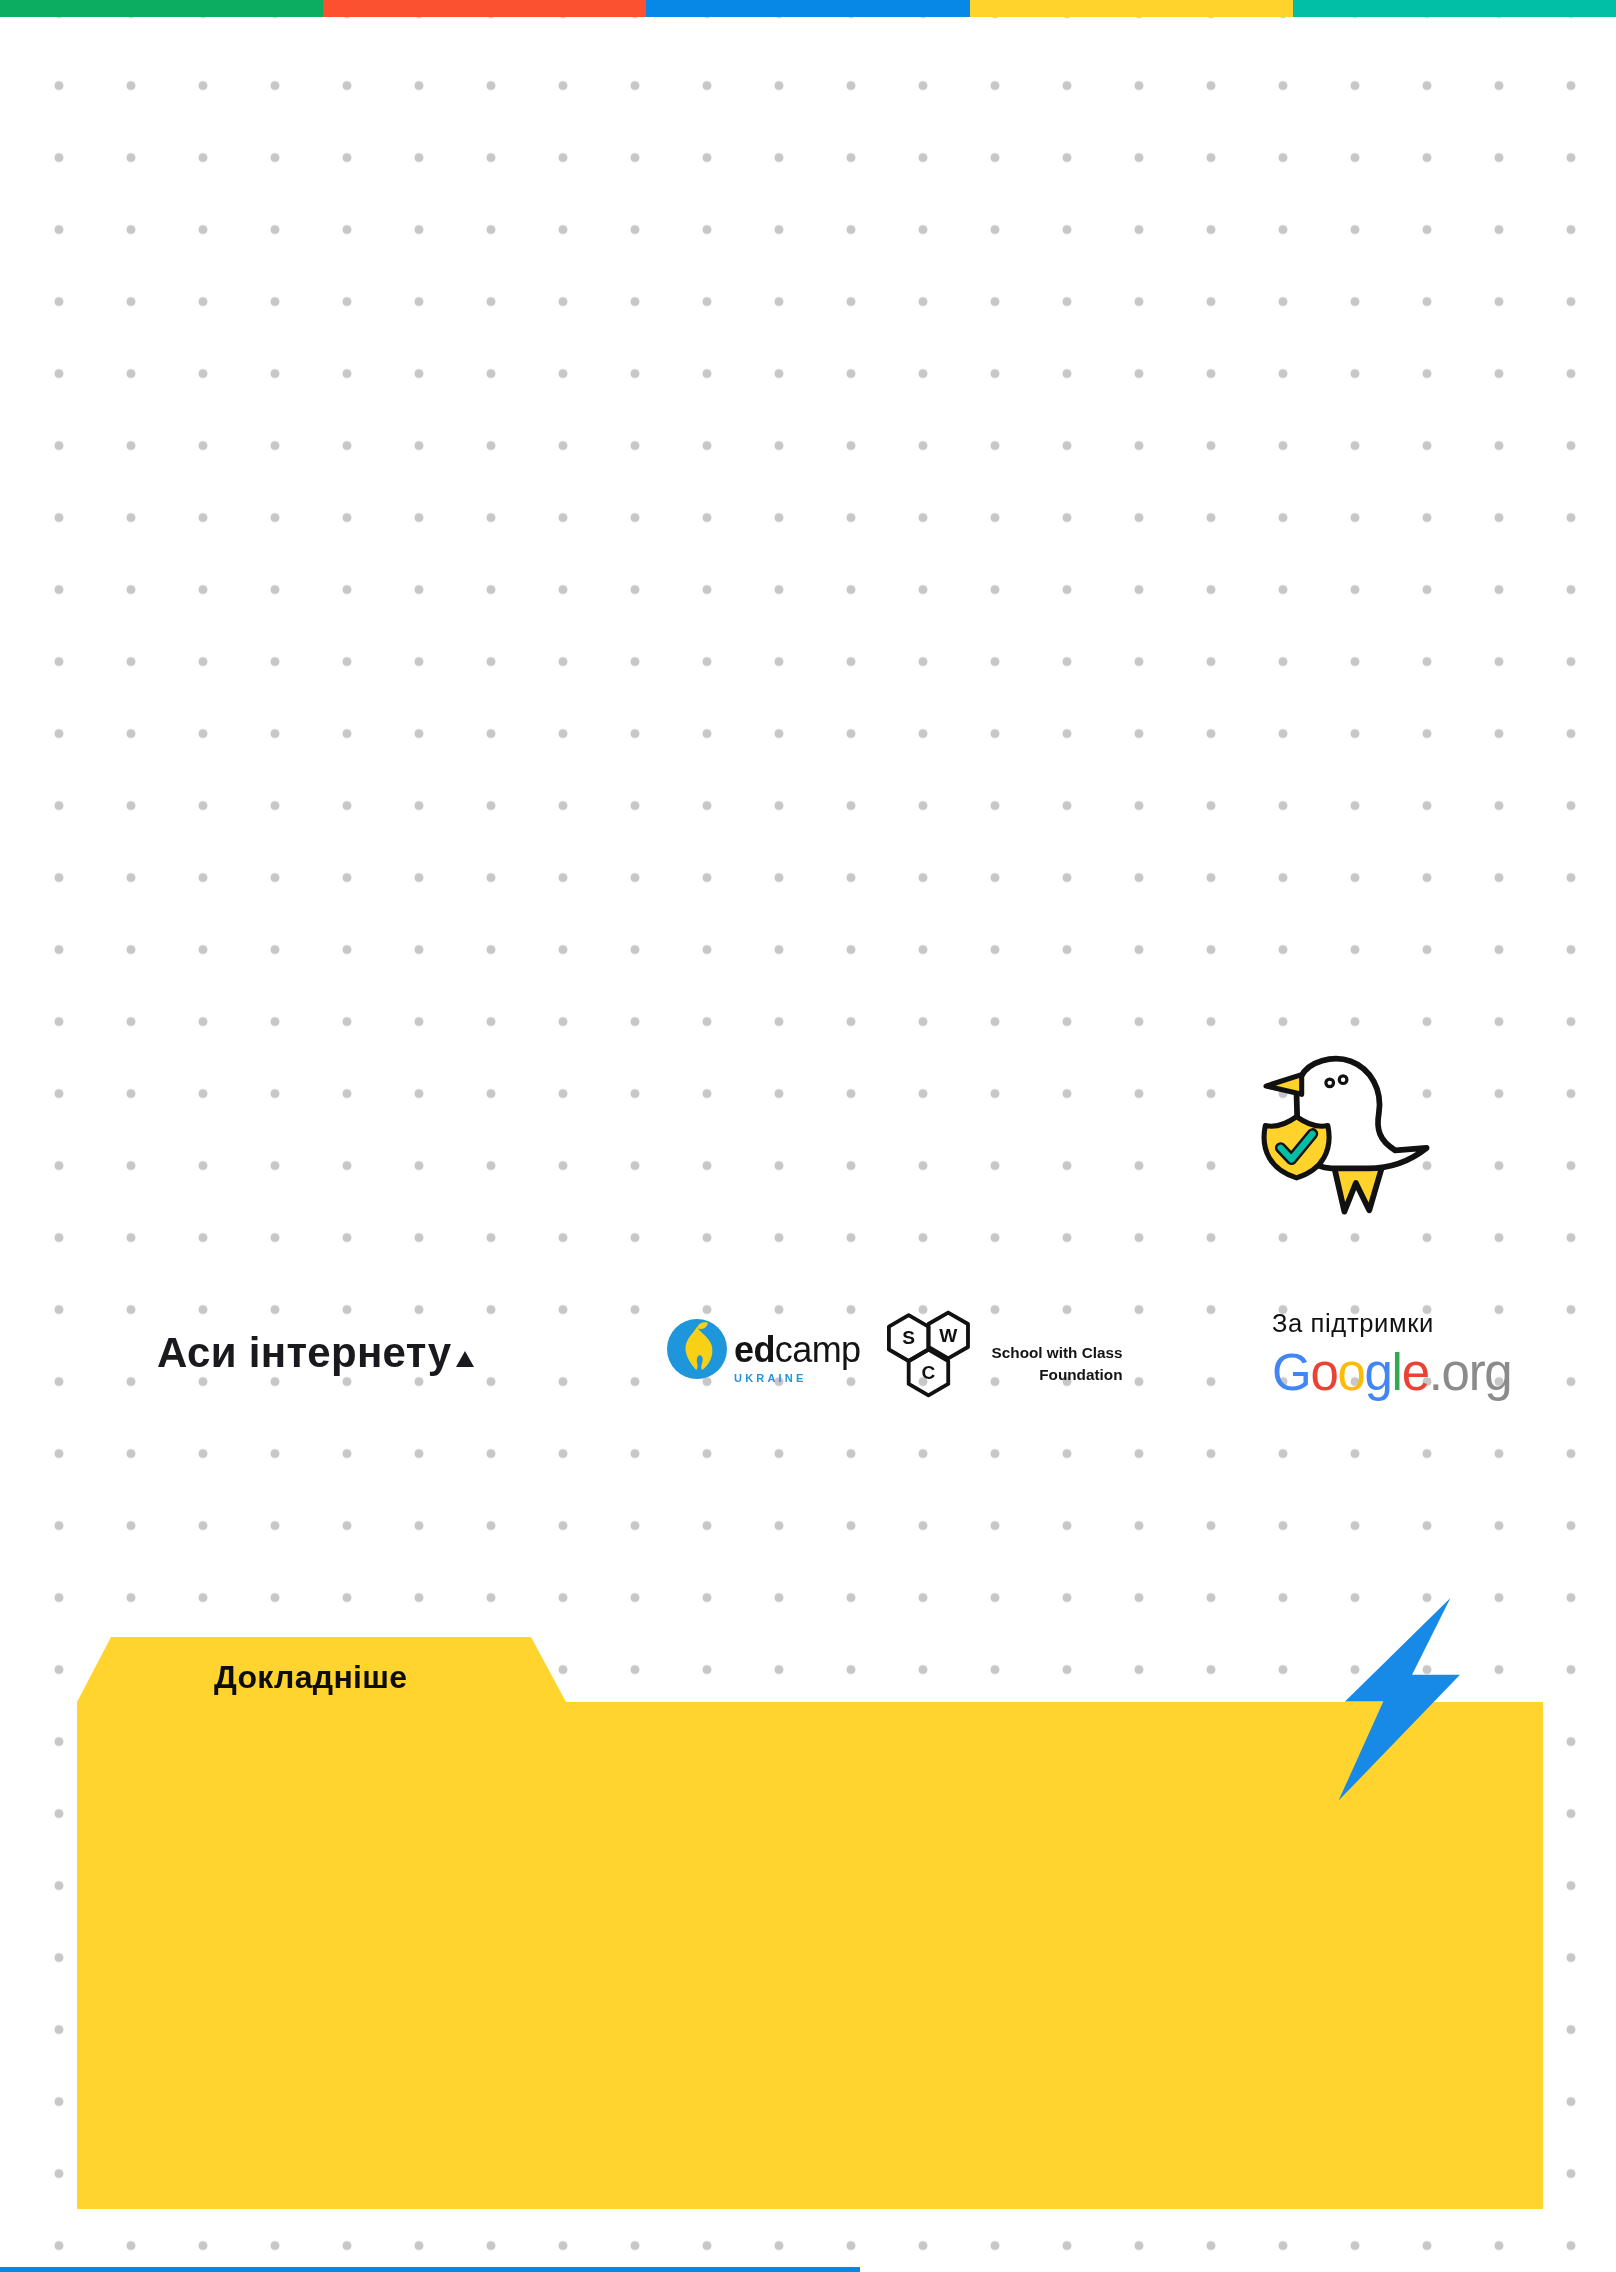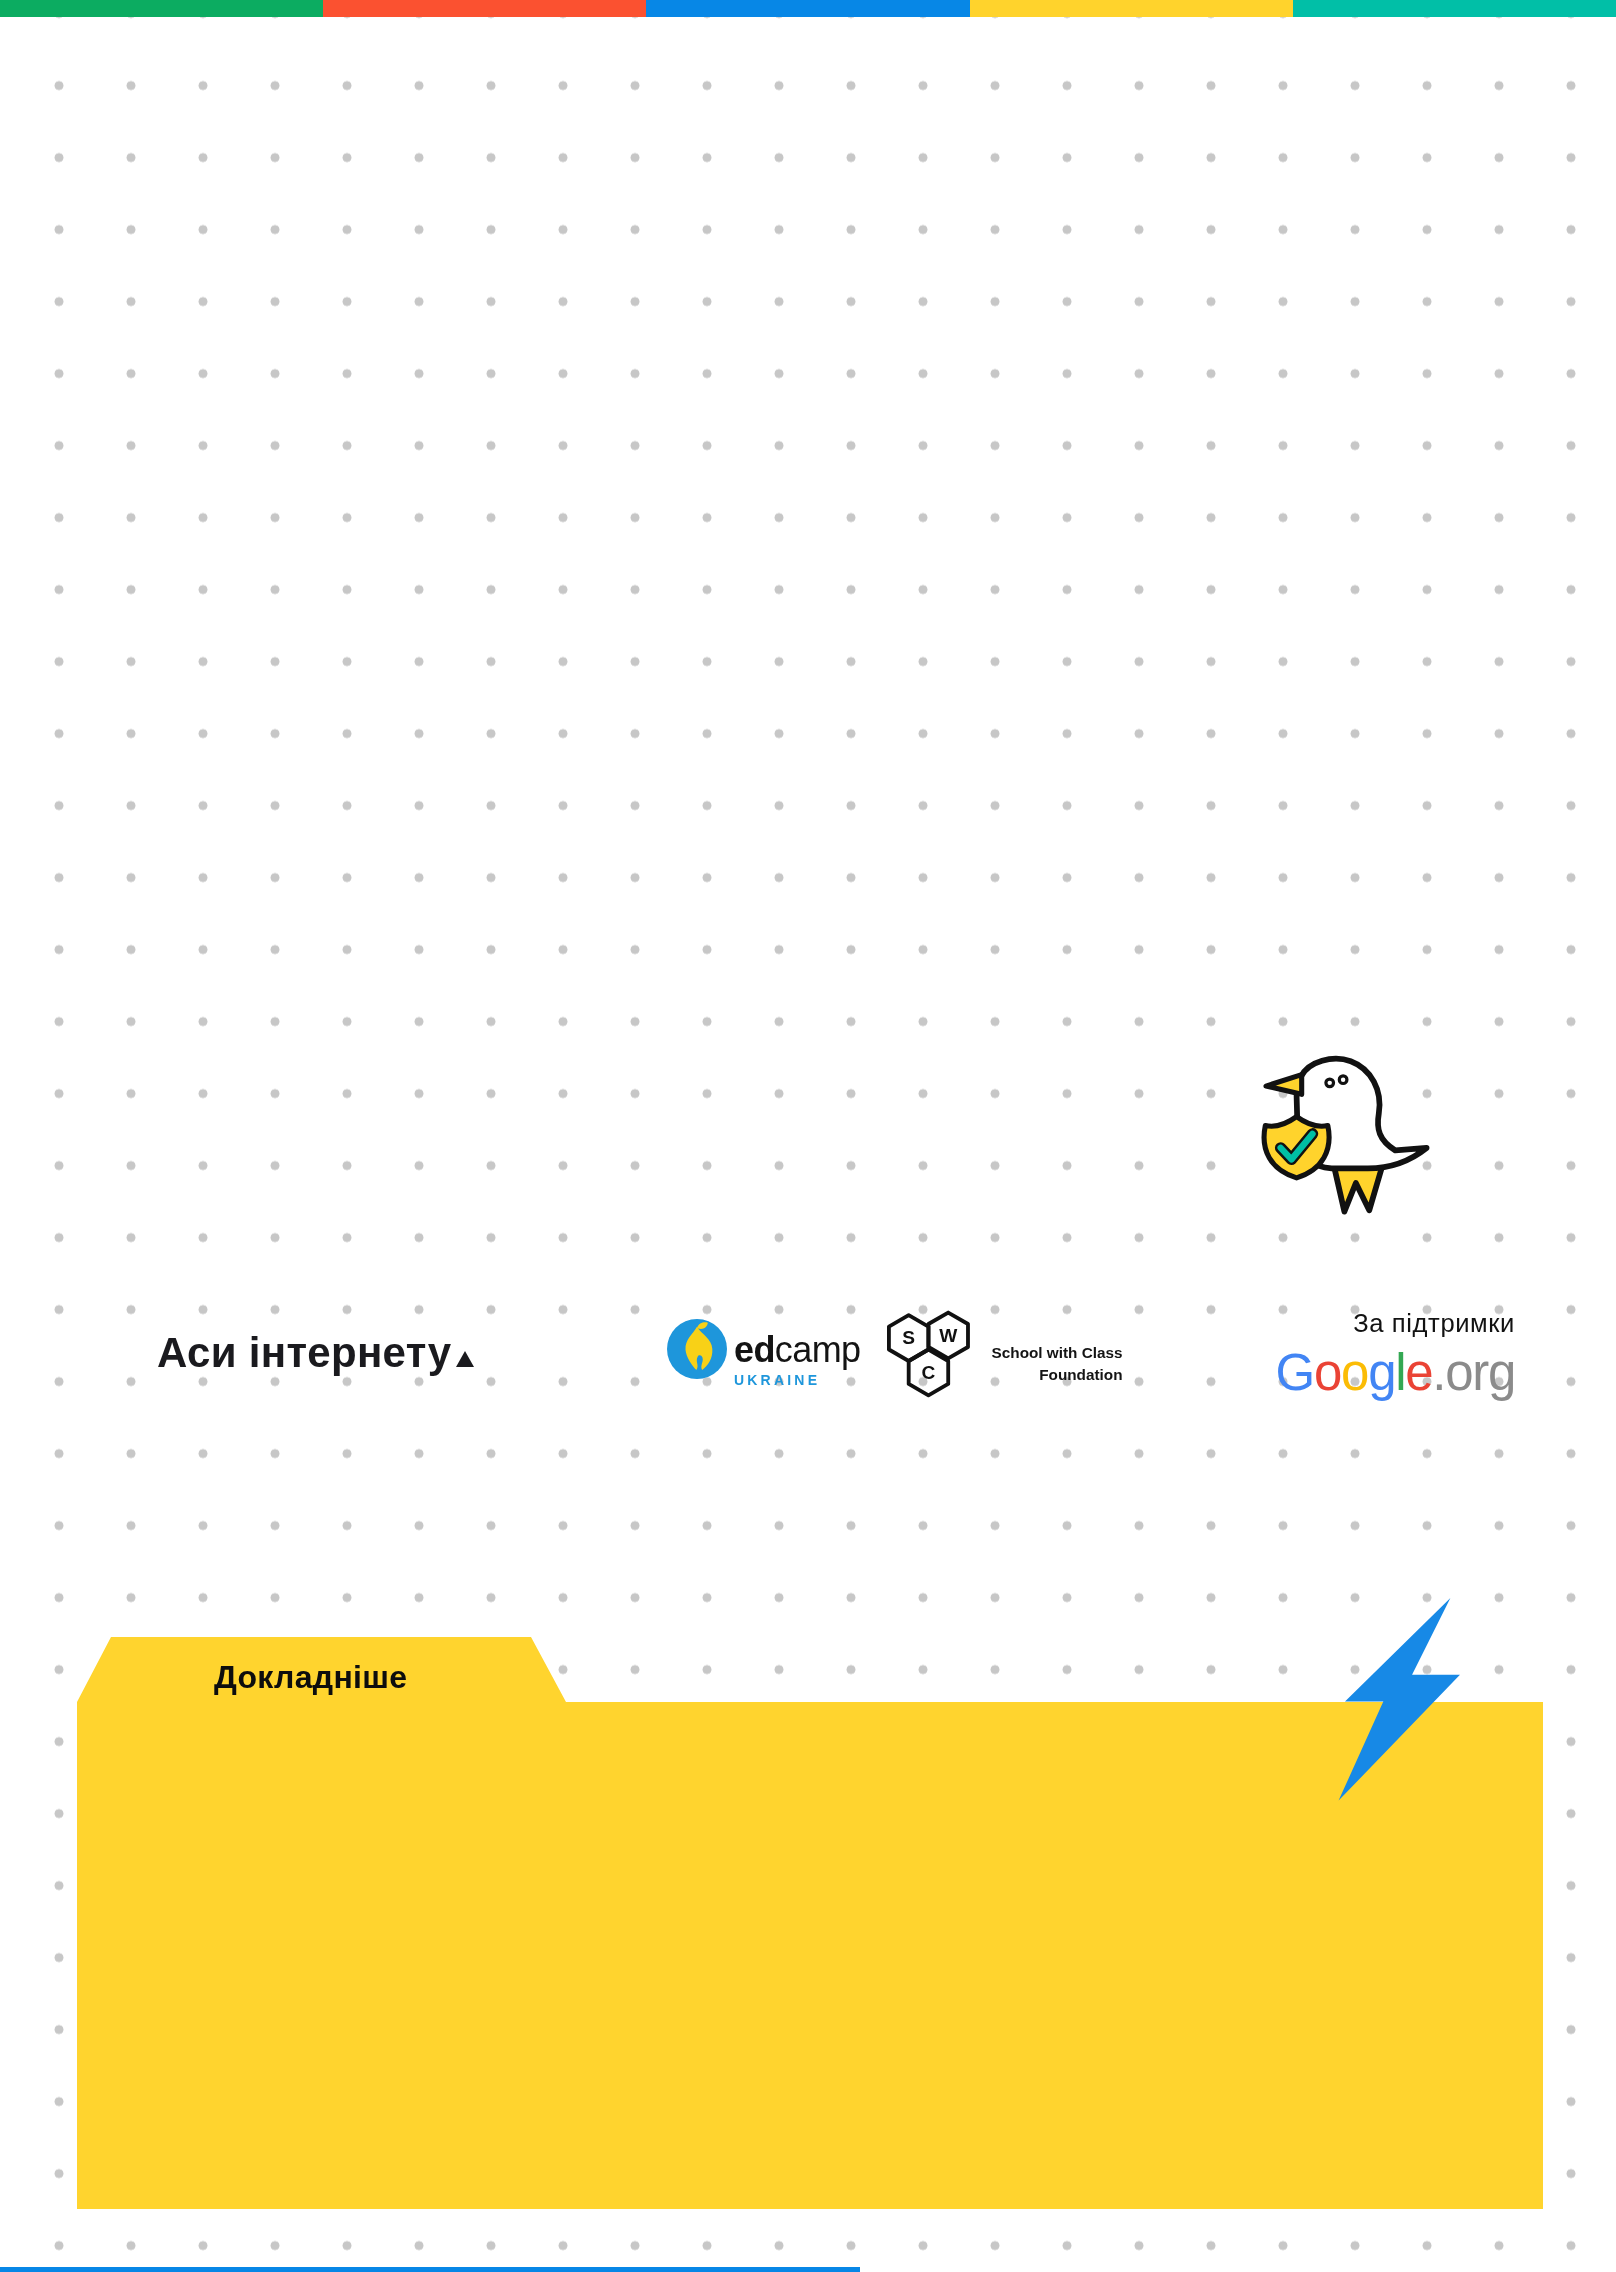--- a/index.html
+++ b/index.html
@@ -23,25 +23,25 @@
   .mascot{position:absolute;left:1237px;top:1051px;width:195px;height:167px;}
   
   .asy{position:absolute;left:121px;top:1329px;color:#1a1a1e;font-size:42px;font-weight:700;letter-spacing:0.3px;white-space:nowrap;margin-left:36px;}
   .asy .tri{display:inline-block;width:0;height:0;border-left:9px solid transparent;border-right:9px solid transparent;border-bottom:16px solid #1a1a1e;margin-left:5.1px;}
   .edcamp{position:absolute;left:667px;top:1319px;display:flex;align-items:flex-start;}
   .edcamp-circle{width:60px;height:60px;flex:0 0 auto;}
   .edcamp-text{margin-left:7px;padding-top:12.8px;line-height:1;}
   .edcamp-word{font-size:36px;letter-spacing:-0.6px;color:#141414;white-space:nowrap;}
   .edcamp-word .ed{font-weight:800;}
   .edcamp-word .camp{font-weight:300;}
-  .edcamp-country{margin-top:5.1px;font-size:14px;font-weight:700;color:#1e96db;letter-spacing:3.2px;}
+  .edcamp-country{margin-top:5.1px;font-size:11px;font-weight:700;color:#1e96db;letter-spacing:3.2px;}
   .swc{position:absolute;left:887px;top:1306px;display:flex;align-items:center;}
   .swc-hex{width:88px;height:110px;flex:0 0 auto;}
   .swc-name{margin-left:16.6px;margin-top:5.1px;font-size:15.3px;font-weight:700;color:#141414;line-height:22px;white-space:nowrap;text-align:right;}
-  .support{position:absolute;left:1272px;top:1309px;width:243px;text-align:right;}
+  .support{position:absolute;left:1272px;top:1309px;width:243px;}
   .support-label{font-size:25.6px;font-weight:500;color:#121212;letter-spacing:0.6px;white-space:nowrap;}
   .google{margin-top:9px;font-size:51px;font-weight:500;letter-spacing:-1.3px;white-space:nowrap;line-height:1;}
   .g1,.g4{color:#4285f4;}
   .g2,.g6{color:#ea4335;}
   .g3{color:#fbbc05;}
   .g5{color:#34a853;}
   .gorg{color:#8b8b8b;font-weight:400;}
   
   .folder{
     position:absolute;left:77px;top:1637px;width:1537px;height:572px;

